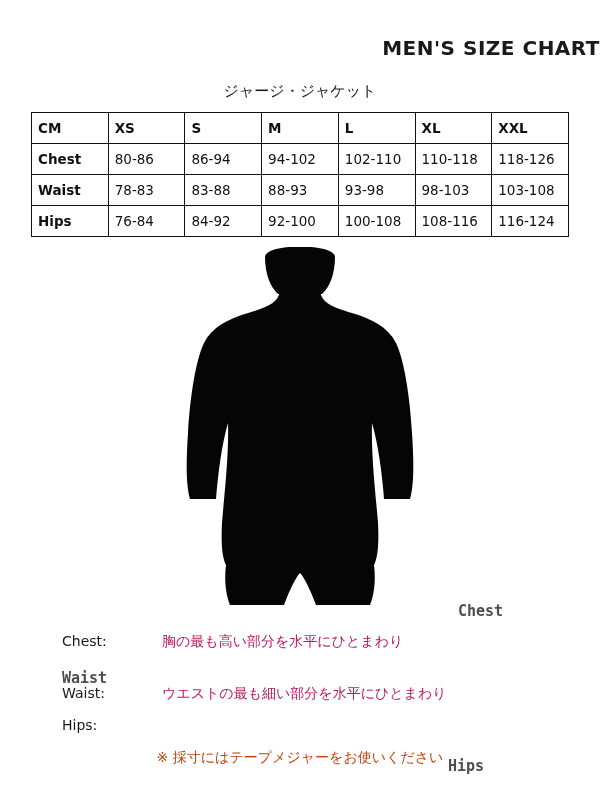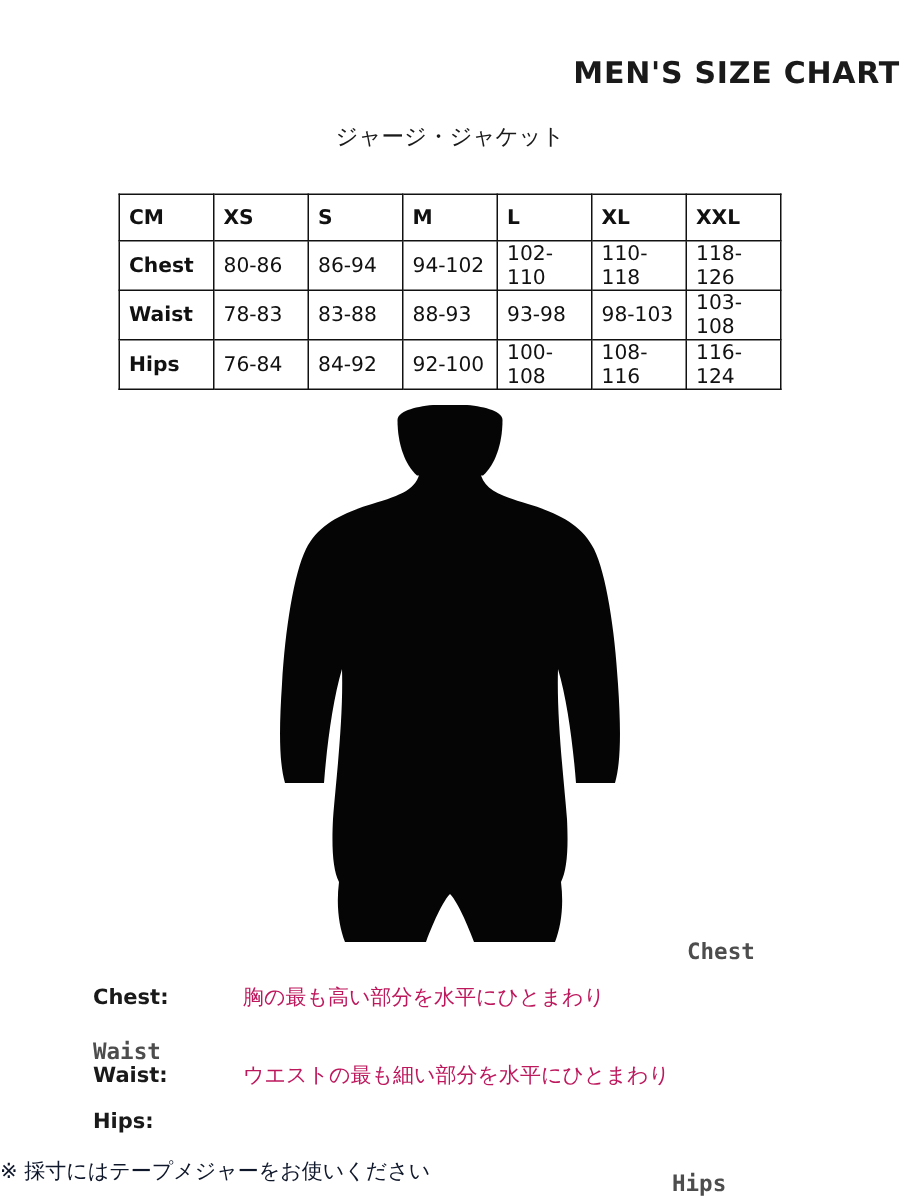--- a/index.html
+++ b/index.html
@@ -31,22 +31,22 @@
   }
   .subtitle {
     text-align: center;
     font-size: 15px;
     font-weight: normal;
     margin-top: 22px;
     color: #1a1a1a;
   }
   table.size-table {
     border-collapse: collapse;
-    margin: 28px auto 0 auto;
-    width: 442px;
+    margin: 11px auto 0 auto;
+    width: 538px;
     table-layout: fixed;
   }
   table.size-table th,
   table.size-table td {
     border: 1px solid #111111;
     height: 30px;
     font-size: 13.5px;
     padding: 0 0 0 6px;
     text-align: left;
     font-weight: normal;
@@ -85,34 +85,34 @@
     padding-left: 62px;
   }
   .note-row {
     display: flex;
     align-items: baseline;
     margin-bottom: 14px;
   }
   .note-key {
     width: 100px;
     font-size: 14px;
-    font-weight: bold;
+    font-weight: normal;
     color: #1a1a1a;
     font-family: "DejaVu Sans", sans-serif;
   }
   .note-val {
     font-size: 14px;
     color: #be185d;
     margin-top: 20px;
   }
   .footnote {
-    text-align: left;
+    text-align: center;
     font-size: 14px;
     margin-top: 16px;
-    color: #0f172a;
+    color: #c2410c;
   }
 </style>
 </head>
 <body>
 
 <div class="page">
 
   <div class="title">MEN'S SIZE CHART</div>
   <div class="subtitle">ジャージ・ジャケット</div>
 

